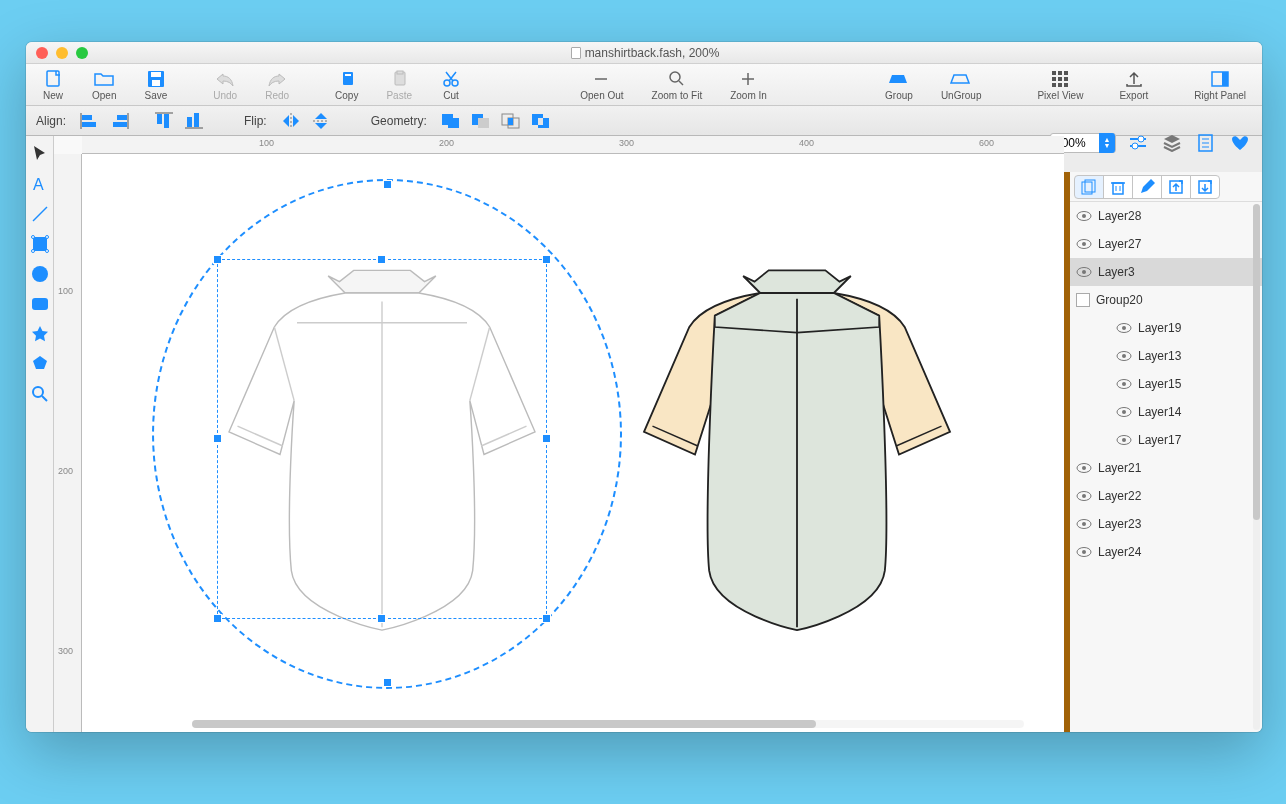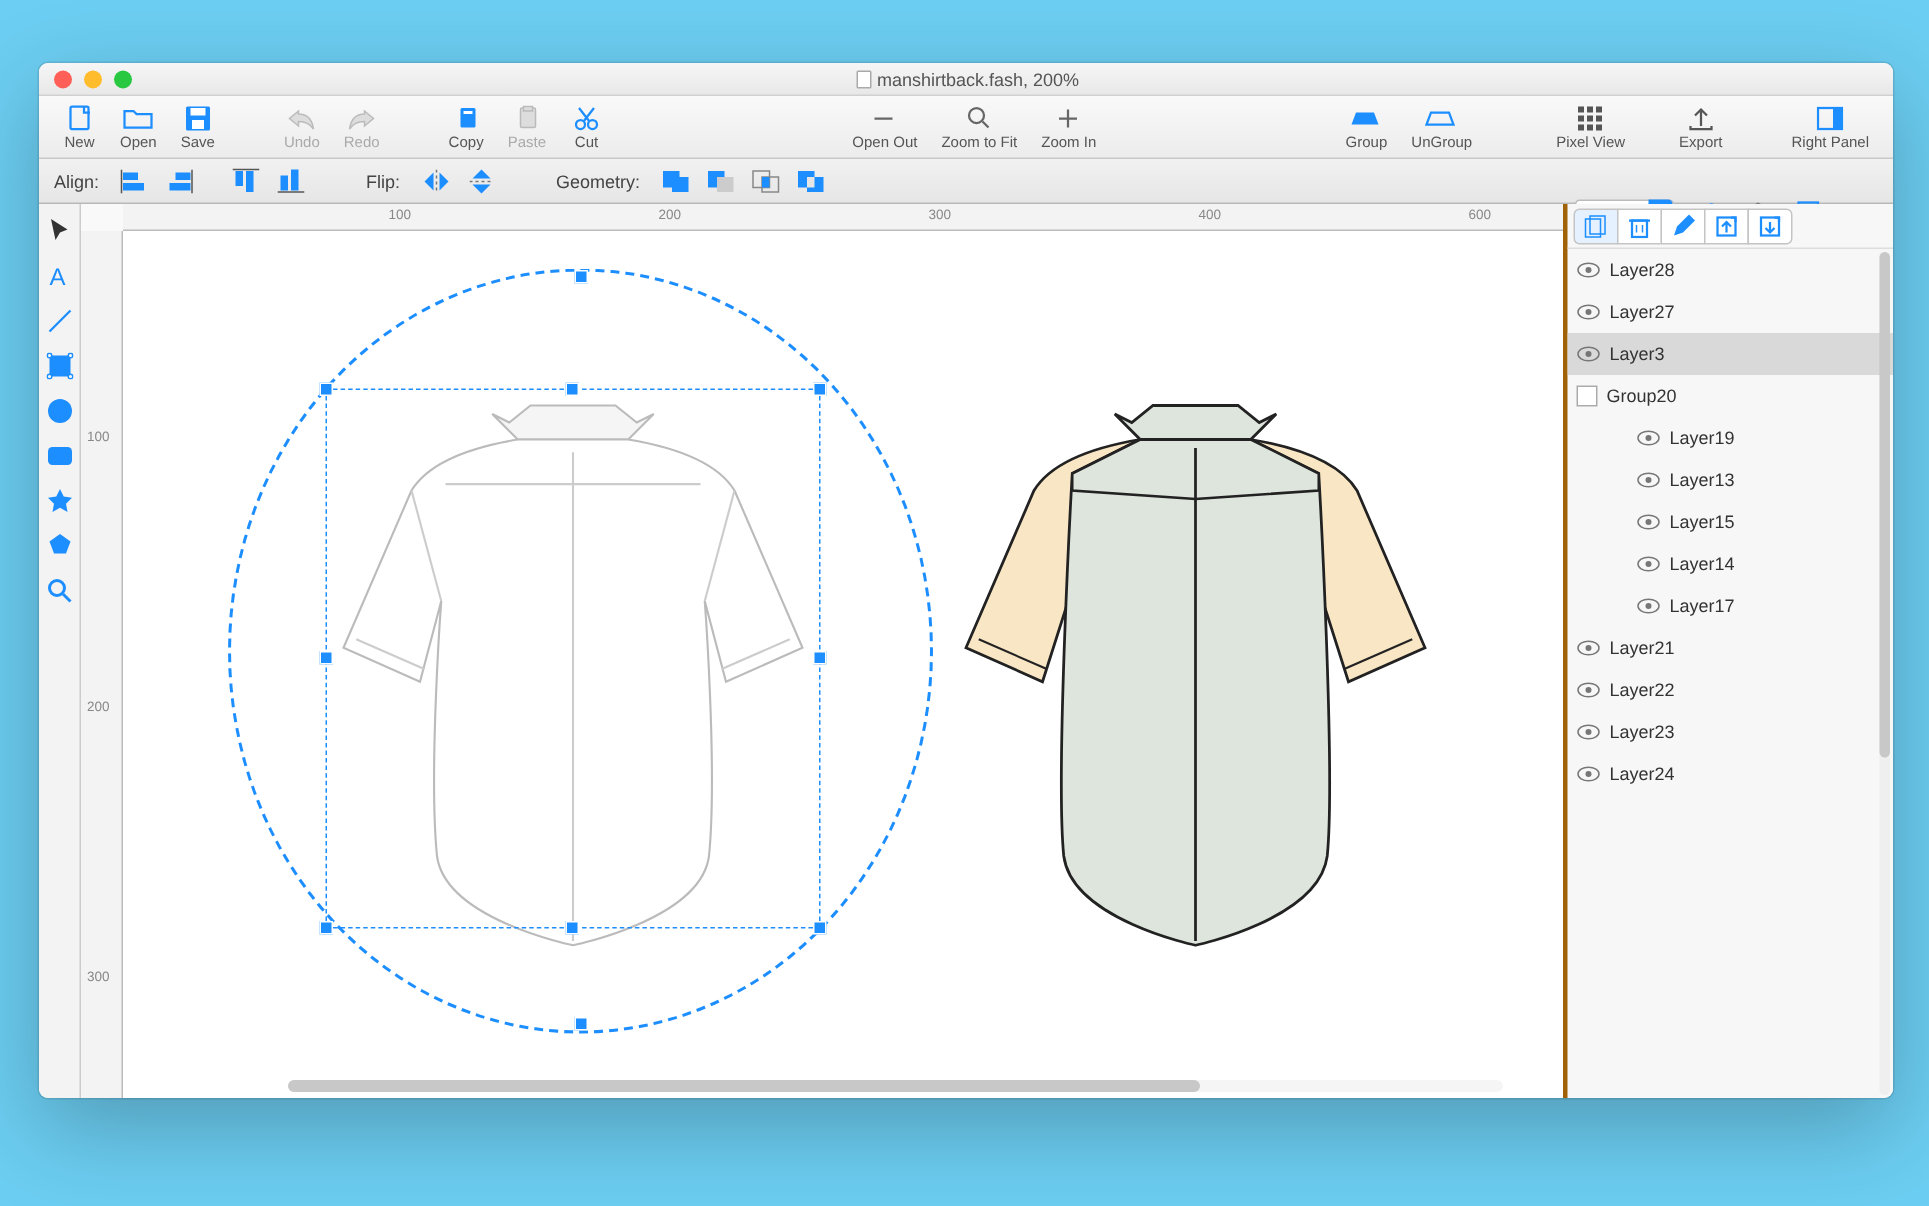--- a/index.html
+++ b/index.html
@@ -11,21 +11,21 @@
 .titlebar { height: 22px; background: linear-gradient(#f6f6f6, #e8e8e8); border-bottom: 1px solid #d0d0d0; display: flex; align-items: center; }
 .traffic { display: flex; gap: 8px; padding-left: 10px; }
 .dot { width: 12px; height: 12px; border-radius: 50%; }
 .dot.red { background: #ff5f57; }
 .dot.yellow { background: #ffbd2e; }
 .dot.green { background: #28c940; }
 .title-center { flex: 1; text-align: left; font-size: 12px; color: #555; display: flex; align-items: center; justify-content: center; gap: 4px;}
 .doc-icon { width: 10px; height: 12px; background: white; border: 1px solid #aaa; border-radius: 1px; display: inline-block;}
 
 .toolbar-main { height: 42px; background: linear-gradient(#f9f9f9, #ececec); border-bottom: 1px solid #c8c8c8; display: flex; align-items: center; padding: 0 8px; gap: 0; }
-.toolbar-group { display: flex; flex-direction: row; gap: 0; }
+.toolbar-group { display: flex; flex-direction: row; gap: 12px; }
 .tool-btn { display: flex; flex-direction: column; align-items: center; justify-content: flex-end; padding: 2px 8px 2px 8px; cursor: pointer; }
 .tool-btn .icon { width: 22px; height: 20px; display: flex; align-items: center; justify-content: center; }
 .tool-btn .lbl { font-size: 10px; color: #555; margin-top: 1px; white-space: nowrap; }
 .tool-btn.disabled .lbl { color: #aaa; }
 .tool-btn.disabled svg * { stroke: #bbb !important; fill: #ddd !important; }
 .spacer { flex: 1; }
 .sep-large { width: 30px;}
 
 .options-bar { height: 30px; background: linear-gradient(#f1f1f1, #e6e6e6); border-bottom: 1px solid #b8b8b8; display: flex; align-items: center; padding: 0 10px; gap: 10px; font-size: 12px; color: #444; }
 .opt-label { margin-right: 2px; }
@@ -50,21 +50,21 @@
 .canvas { flex: 1; background: white; position: relative; overflow: hidden;}
 .scrollbar-h { position: absolute; bottom: 4px; left: 110px; right: 40px; height: 8px; background: rgba(0,0,0,0.04); border-radius: 4px;}
 .scrollbar-h .thumb { position: absolute; left: 0; width: 75%; height: 100%; background: #c8c8c8; border-radius: 4px;}
 
 .shirt1 { position: absolute; left: 130px; top: 105px; width: 340px; }
 .shirt2 { position: absolute; left: 545px; top: 105px; width: 340px; }
 .sel-circle { position: absolute; left: 70px; top: 25px; width: 470px; height: 510px; border: 2px dashed #1d8eff; border-radius: 50%; }
 .sel-box { position: absolute; left: 135px; top: 105px; width: 330px; height: 360px; border: 1px dashed #1d8eff; }
 .handle { width: 9px; height: 9px; background: #1d8eff; border: 1px solid white; position: absolute; }
 
-.right-panel { width: 220px; border-left: 3px solid #a16207; background: #f7f7f7; display: flex; flex-direction: column;}
+.right-panel { width: 198px; border-left: 6px solid #a16207; background: #f7f7f7; display: flex; flex-direction: column; margin-top: 36px;}
 .rp-toolbar { height: 30px; border-bottom: 1px solid #ddd; display: flex; align-items: center; gap: 0; padding: 0 4px;}
 .rp-tb-btn { width: 30px; height: 24px; display: flex; align-items: center; justify-content: center; border: 1px solid #c4c4c4; margin-right: -1px; cursor: pointer; background: white;}
 .rp-tb-btn:first-child { border-top-left-radius: 4px; border-bottom-left-radius: 4px;}
 .rp-tb-btn:last-child { border-top-right-radius: 4px; border-bottom-right-radius: 4px;}
 .rp-tb-btn.active { background: #e5f1ff;}
 .layers-list { flex: 1; overflow-y: auto; font-size: 12px; color: #333; position: relative;}
 .layer-item { height: 28px; display: flex; align-items: center; gap: 6px; padding-left: 6px; border-bottom: 0; cursor: pointer;}
 .layer-item.selected { background: #d9d9d9;}
 .layer-item.indent2 { padding-left: 46px;}
 .eye { width: 16px; height: 16px; display: flex; align-items: center; justify-content: center;}

